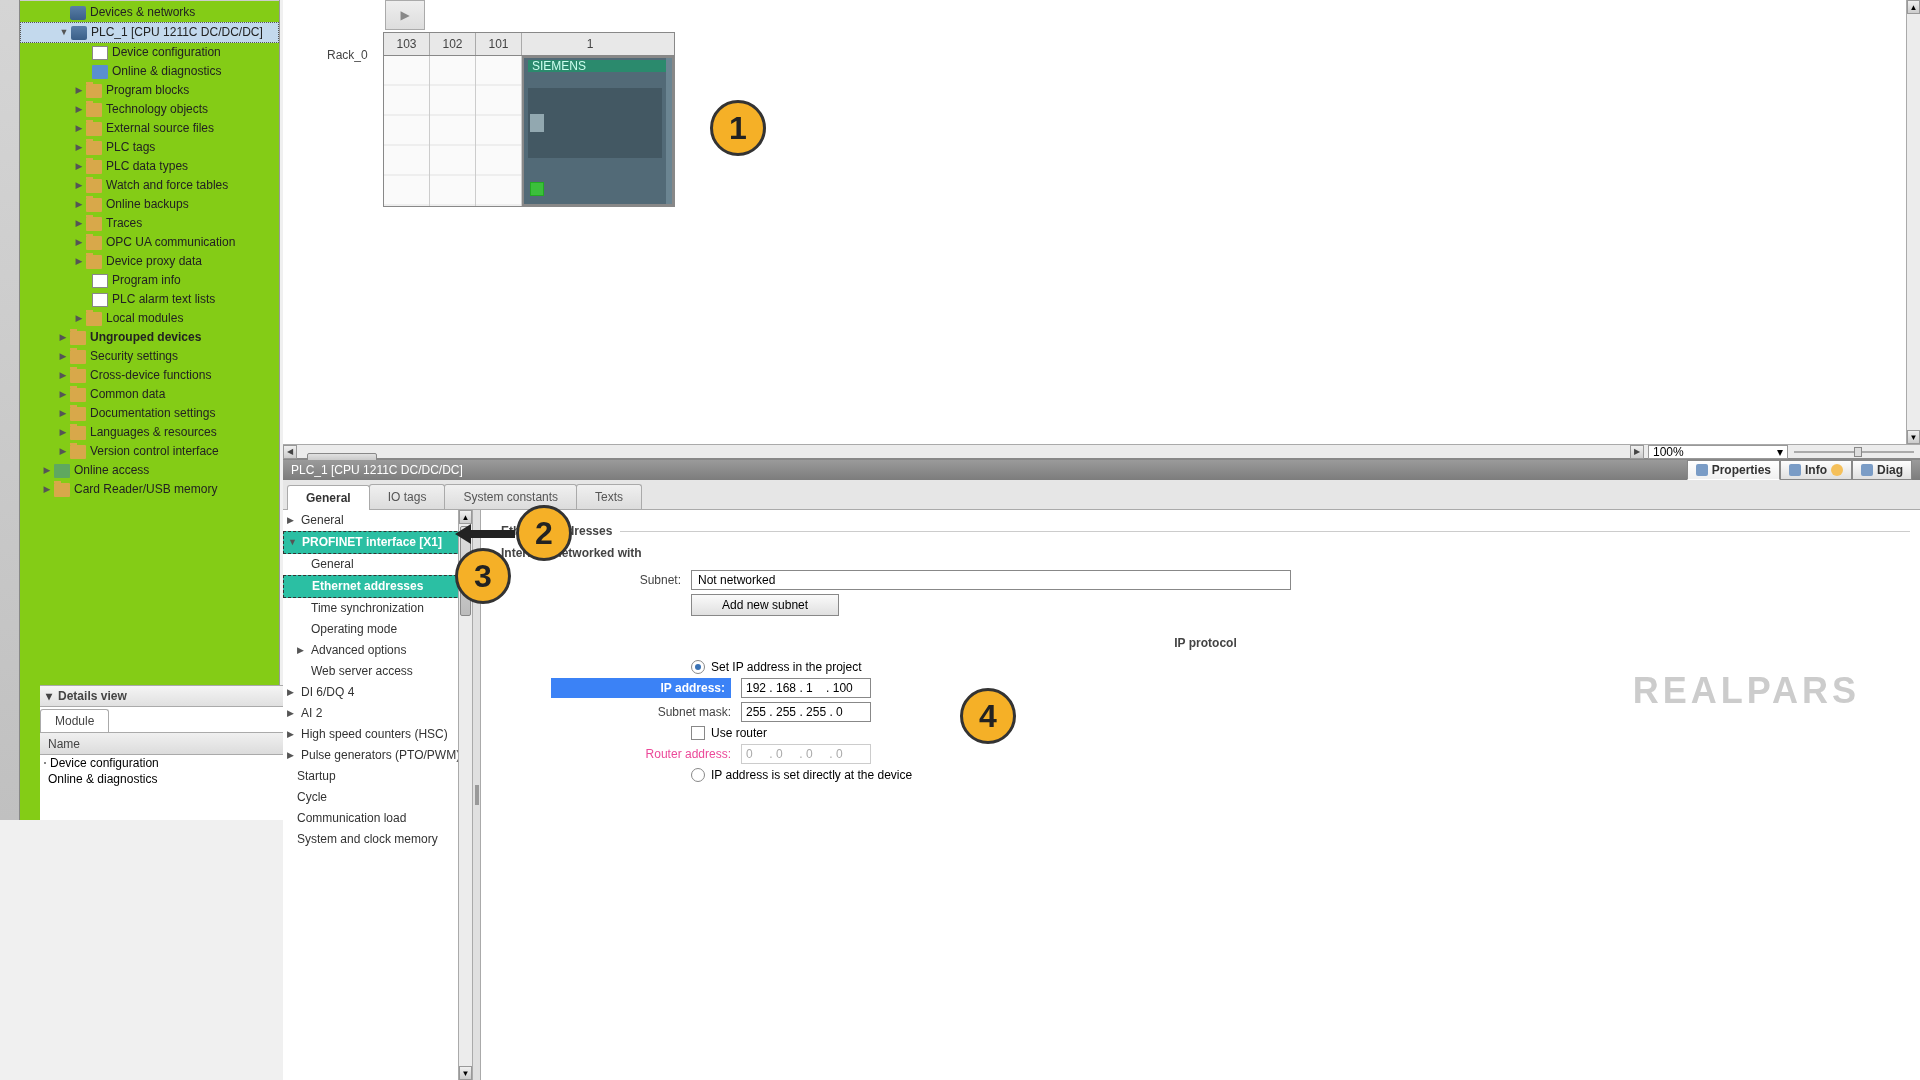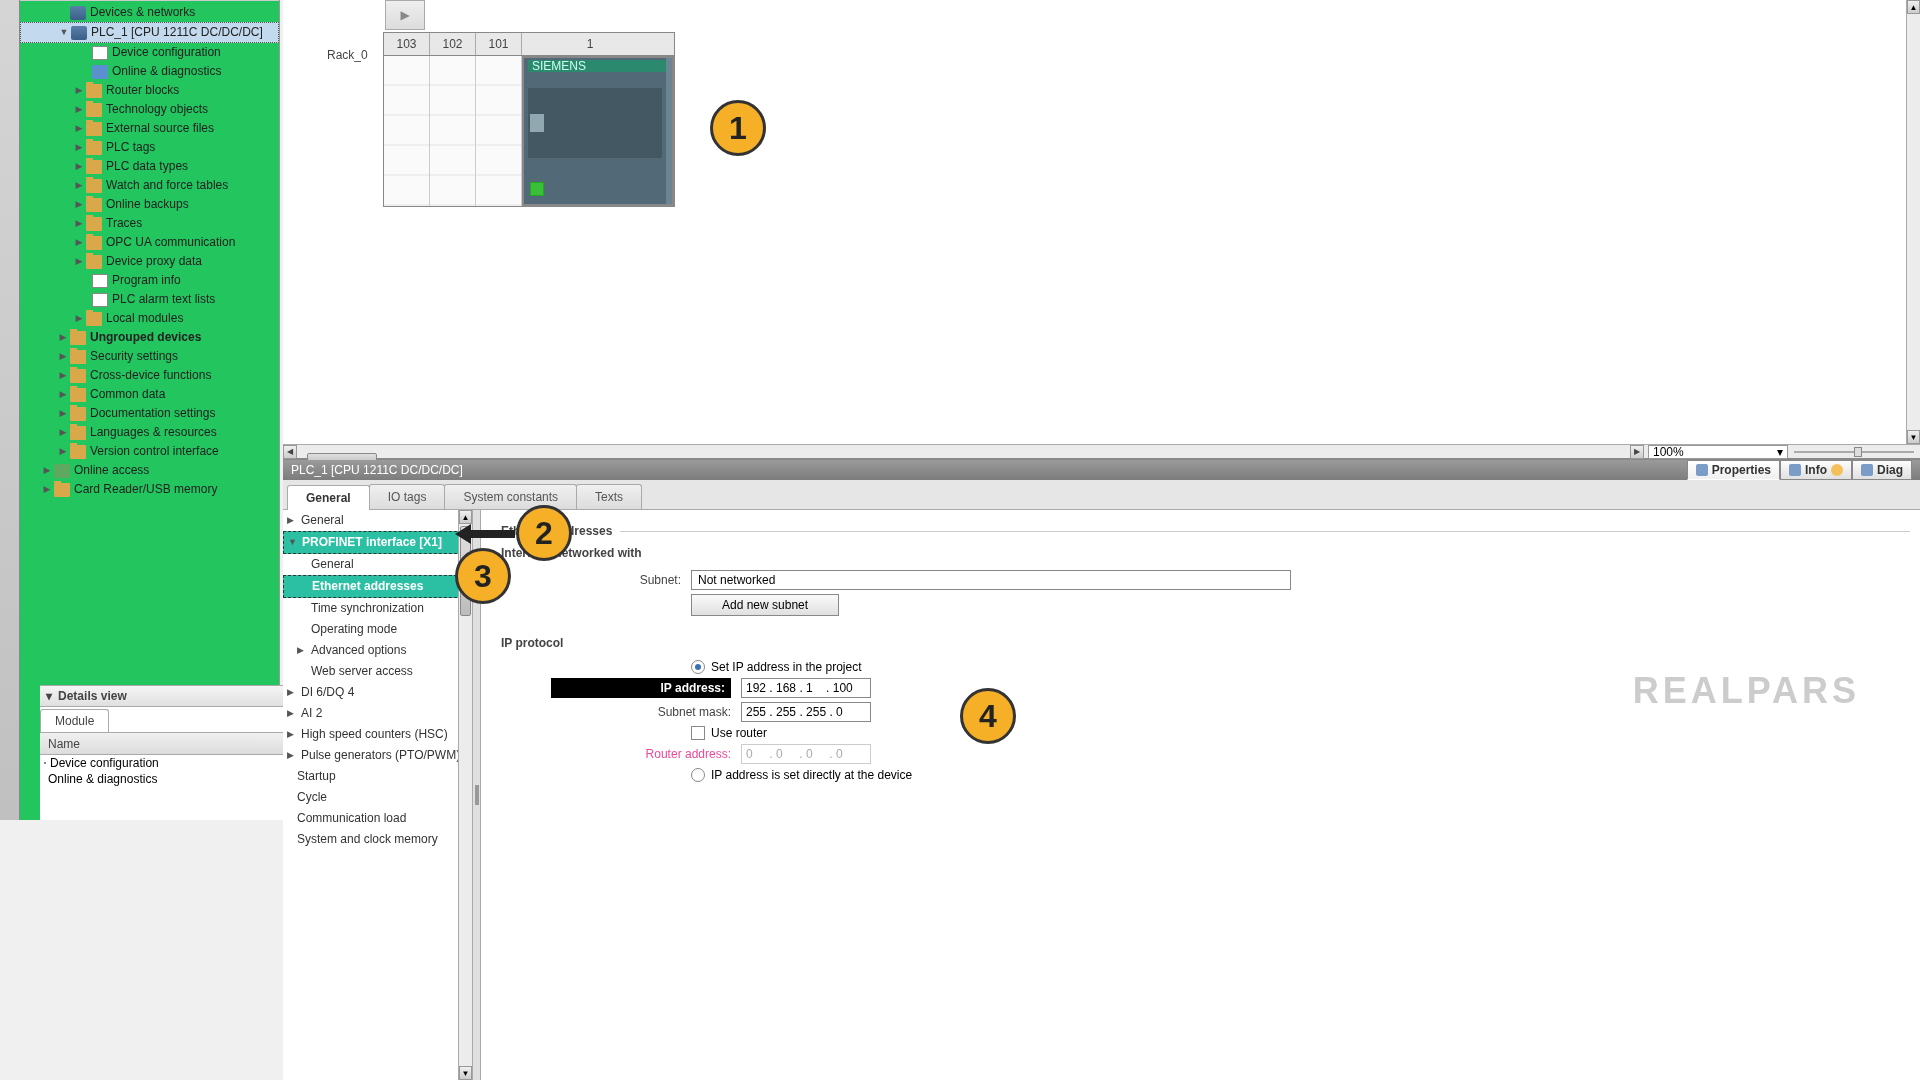--- a/index.html
+++ b/index.html
@@ -1,19 +1,19 @@
 <!DOCTYPE html>
 <html><head>
 <meta charset="utf-8">
 <style>
 * { box-sizing: border-box; margin: 0; padding: 0; font-family: "Segoe UI", Tahoma, sans-serif; font-size: 12px; }
 body { background: #f0f0f0; width: 1920px; height: 1080px; overflow: hidden; position: relative; }
 
 
-.left-panel { position: absolute; left: 20px; top: 0; width: 260px; height: 820px; background: #22c55e; border-right: 1px solid #999; }
+.left-panel { position: absolute; left: 20px; top: 0; width: 260px; height: 820px; background: #84cc16; border-right: 1px solid #999; }
 .left-panel-tab { position: absolute; left: 0; top: 0; width: 20px; height: 820px; background: linear-gradient(#d5d5d5,#c0c0c0); border-right: 1px solid #888; }
 .tree { padding: 2px 0; overflow-y: auto; height: 680px; border-top: 1px solid #ccc; }
 .tree-item { display: flex; align-items: center; padding: 1px 2px 1px 4px; white-space: nowrap; color: #222; cursor: default; line-height: 17px; }
 .tree-item.selected { background: #c3d9ed; border: 1px dotted #555; }
 .tree-item .arrow { width: 10px; text-align: center; color: #555; font-size: 9px; }
 .tree-item .icon { width: 16px; height: 14px; margin: 0 4px 0 2px; display: inline-block; }
 .ind-22 { padding-left: 22px; }
 .ind-38 { padding-left: 38px; }
 .ind-54 { padding-left: 54px; }
 .ind-70 { padding-left: 70px; }
@@ -92,21 +92,21 @@
 .splitter { width: 8px; background: #e0e0e0; border-right: 1px solid #aaa; display:flex; align-items:center; justify-content:center; }
 .splitter .grip { width:4px; height:20px; background:#999; }
 
 .prop-content { flex: 1; background: #fff; padding: 14px 10px 10px 20px; overflow: hidden; position: relative; }
 .section-title { font-weight: bold; color: #444; margin-bottom: 8px; }
 .section-title.line { display:flex; align-items:center; gap:8px; }
 .section-title.line::after { content:''; flex:1; height:1px; background:#ccc; }
 .subsection { font-weight: bold; color: #444; margin: 8px 0 10px 0; }
 .form-row { display: flex; align-items: center; margin: 4px 0; }
 .form-row label { width: 180px; text-align: right; margin-right: 10px; color: #444; }
-.form-row label.hl { background: #000000; color: #fff; font-weight: bold; padding: 3px 6px; }
+.form-row label.hl { background: #3b82f6; color: #fff; font-weight: bold; padding: 3px 6px; }
 .form-row label.dim { color: #ec4899; }
 .form-row input[type=text] { width: 130px; padding: 2px 4px; border: 1px solid #888; background: #fff; font-family: inherit; font-size: 12px; }
 .form-row input[type=text].dim { color: #aaa; border-color: #ccc; }
 .form-row .wide { width: 600px; padding: 2px 6px; border: 1px solid #888; background: #fff; }
 .form-row button { padding: 3px 30px; background: linear-gradient(#fafafa,#e0e0e0); border: 1px solid #888; }
 .form-row .chk { width:14px; height:14px; border:1px solid #888; background:#fff; margin-right:6px; }
 .form-row .radio { width:14px; height:14px; border:1px solid #888; border-radius:50%; background:#fff; margin-right:6px; display:flex; align-items:center; justify-content:center; }
 .form-row .radio.checked::after { content:''; width:6px; height:6px; background:#3a72b5; border-radius:50%; }
 
 
@@ -138,21 +138,21 @@
         <span class="icon icon-page"></span>
         <span>Device configuration</span>
       </div>
     <div class="tree-item ind-70">
         <span class="icon icon-blue"></span>
         <span>Online &amp; diagnostics</span>
       </div>
     <div class="tree-item ind-54">
         <span class="arrow">▶</span>
         <span class="icon icon-folder"></span>
-        <span>Router blocks</span>
+        <span>Program blocks</span>
       </div>
     <div class="tree-item ind-54">
         <span class="arrow">▶</span>
         <span class="icon icon-folder"></span>
         <span>Technology objects</span>
       </div>
     <div class="tree-item ind-54">
         <span class="arrow">▶</span>
         <span class="icon icon-folder"></span>
         <span>External source files</span>
@@ -422,21 +422,21 @@
       <div class="subsection">Interface networked with</div>
       <div class="form-row">
         <label>Subnet:</label>
         <div class="wide">Not networked</div>
       </div>
       <div class="form-row">
           <label></label>
           <button>Add new subnet</button>
         </div>
 
-      <div class="subsection" style="margin-top:20px;">IP protocol</div>
+      <div class="subsection" style="margin-top:20px;text-align:center;">IP protocol</div>
 
       <div class="form-row">
           <label></label>
           <span class="radio checked"></span>
           <span>Set IP address in the project</span>
         </div>
       <div class="form-row" style="padding-left:50px;">
           <label class="hl">IP address:</label>
           <input type="text" value="192 . 168 . 1    . 100" style="">
         </div>

